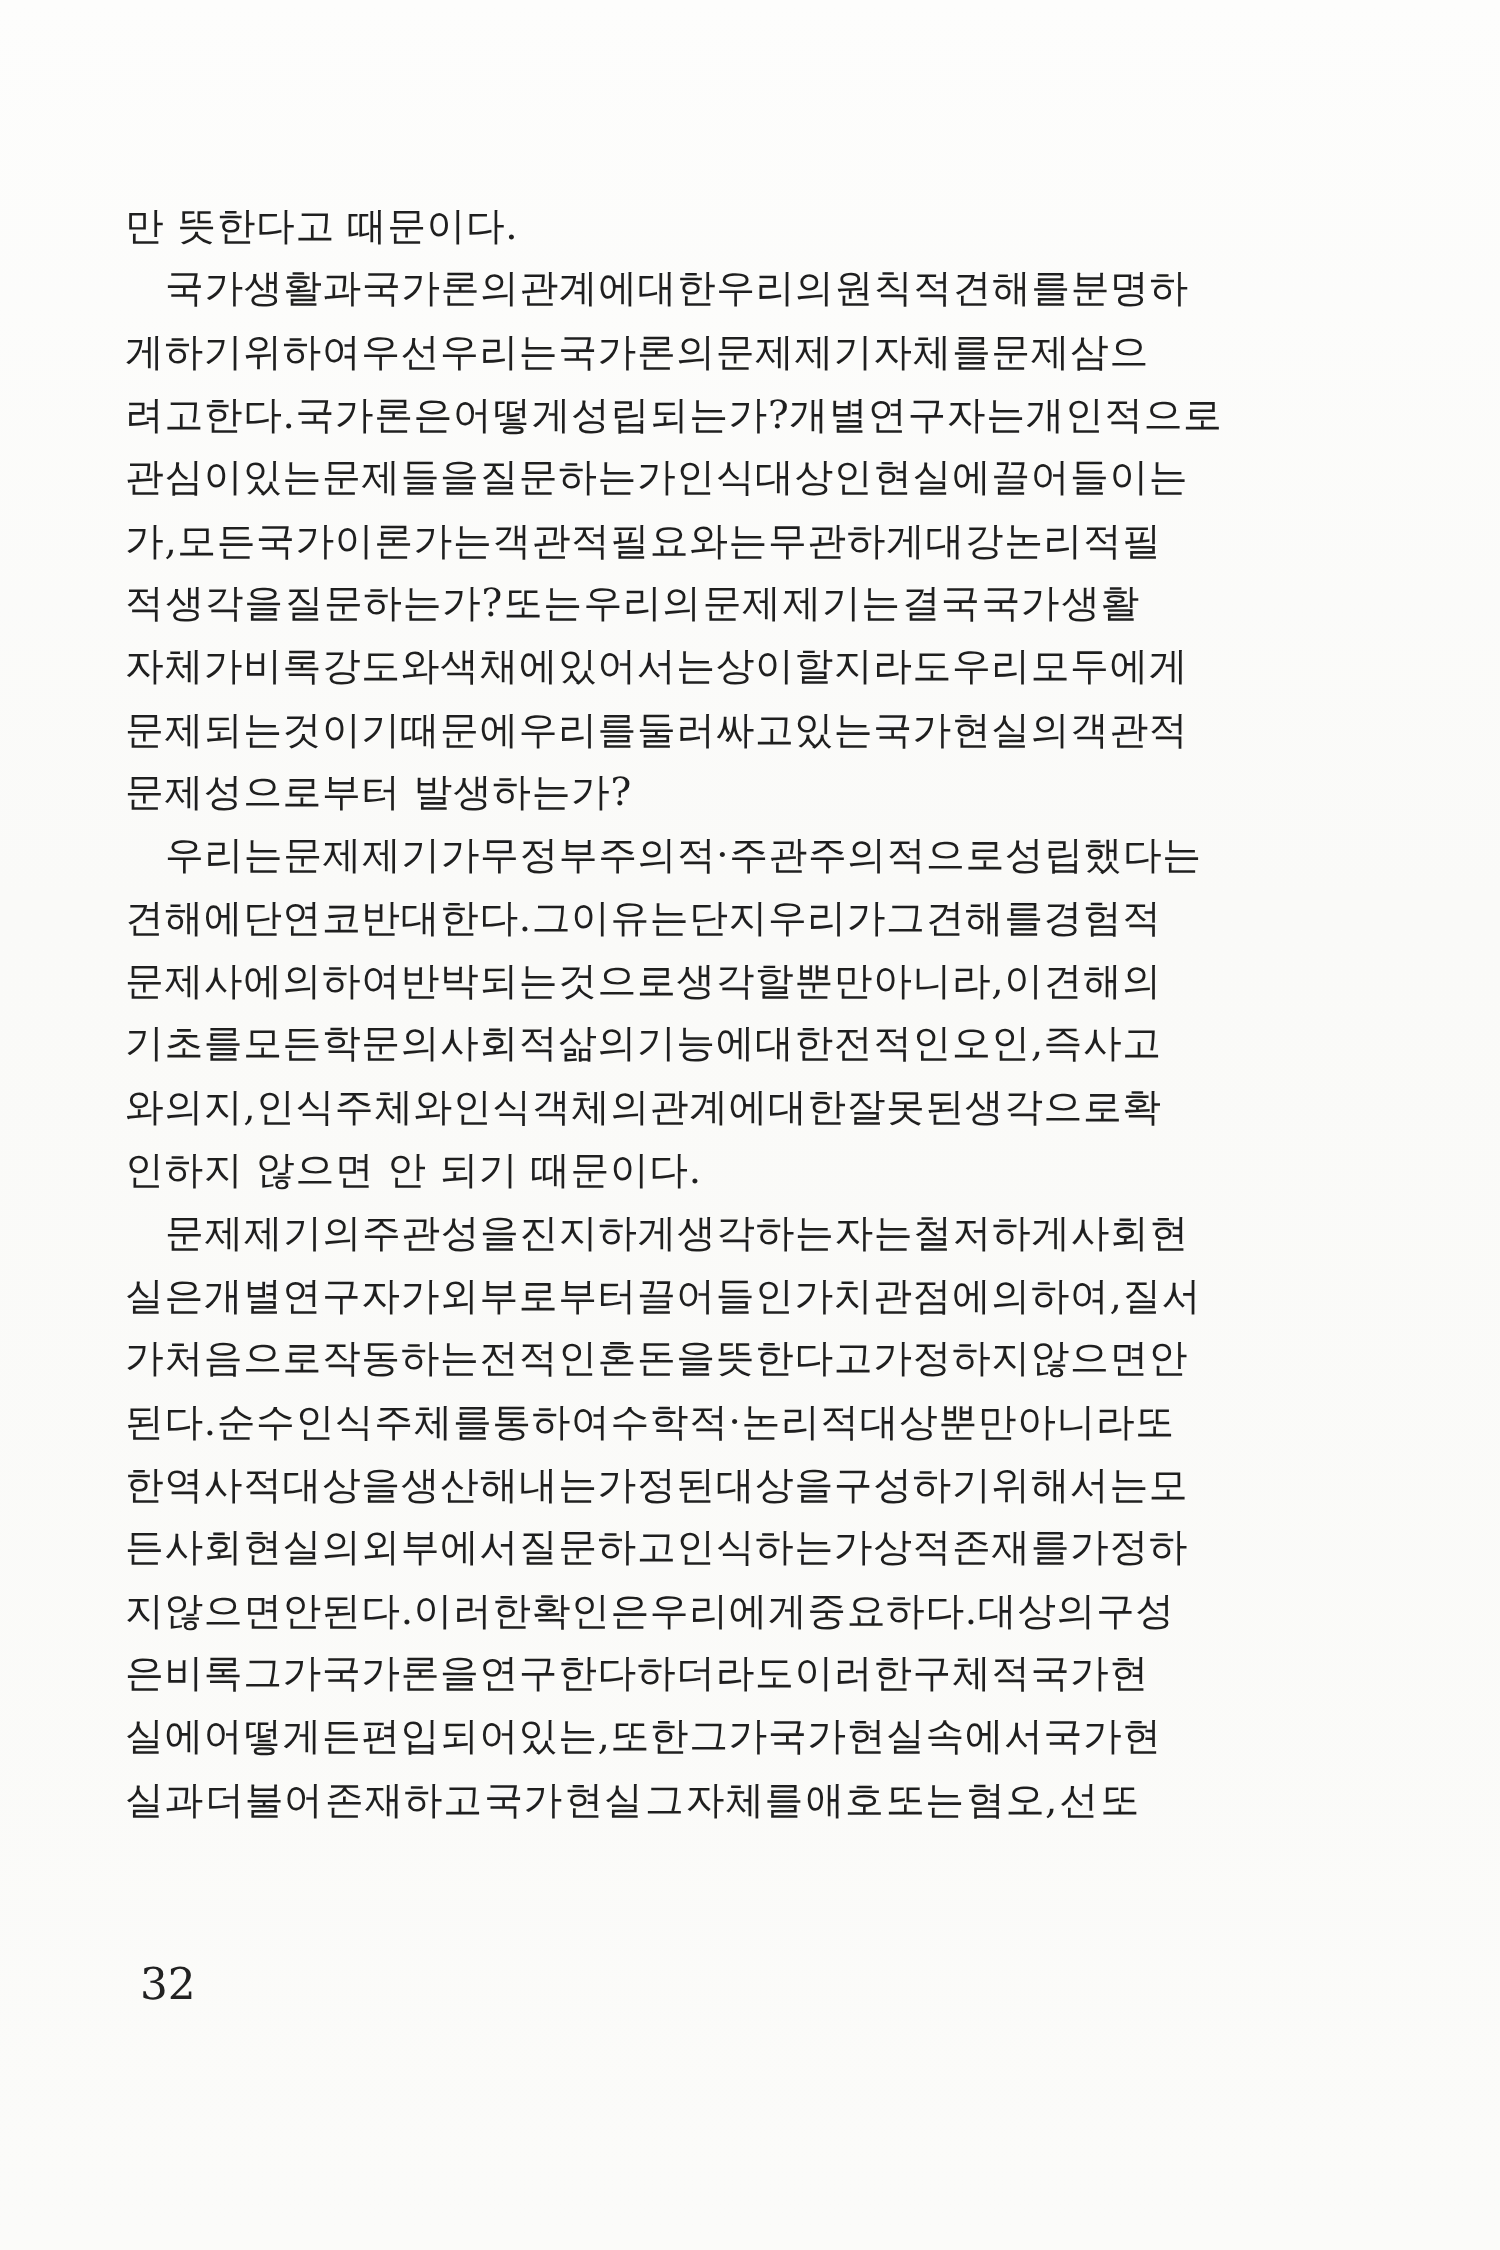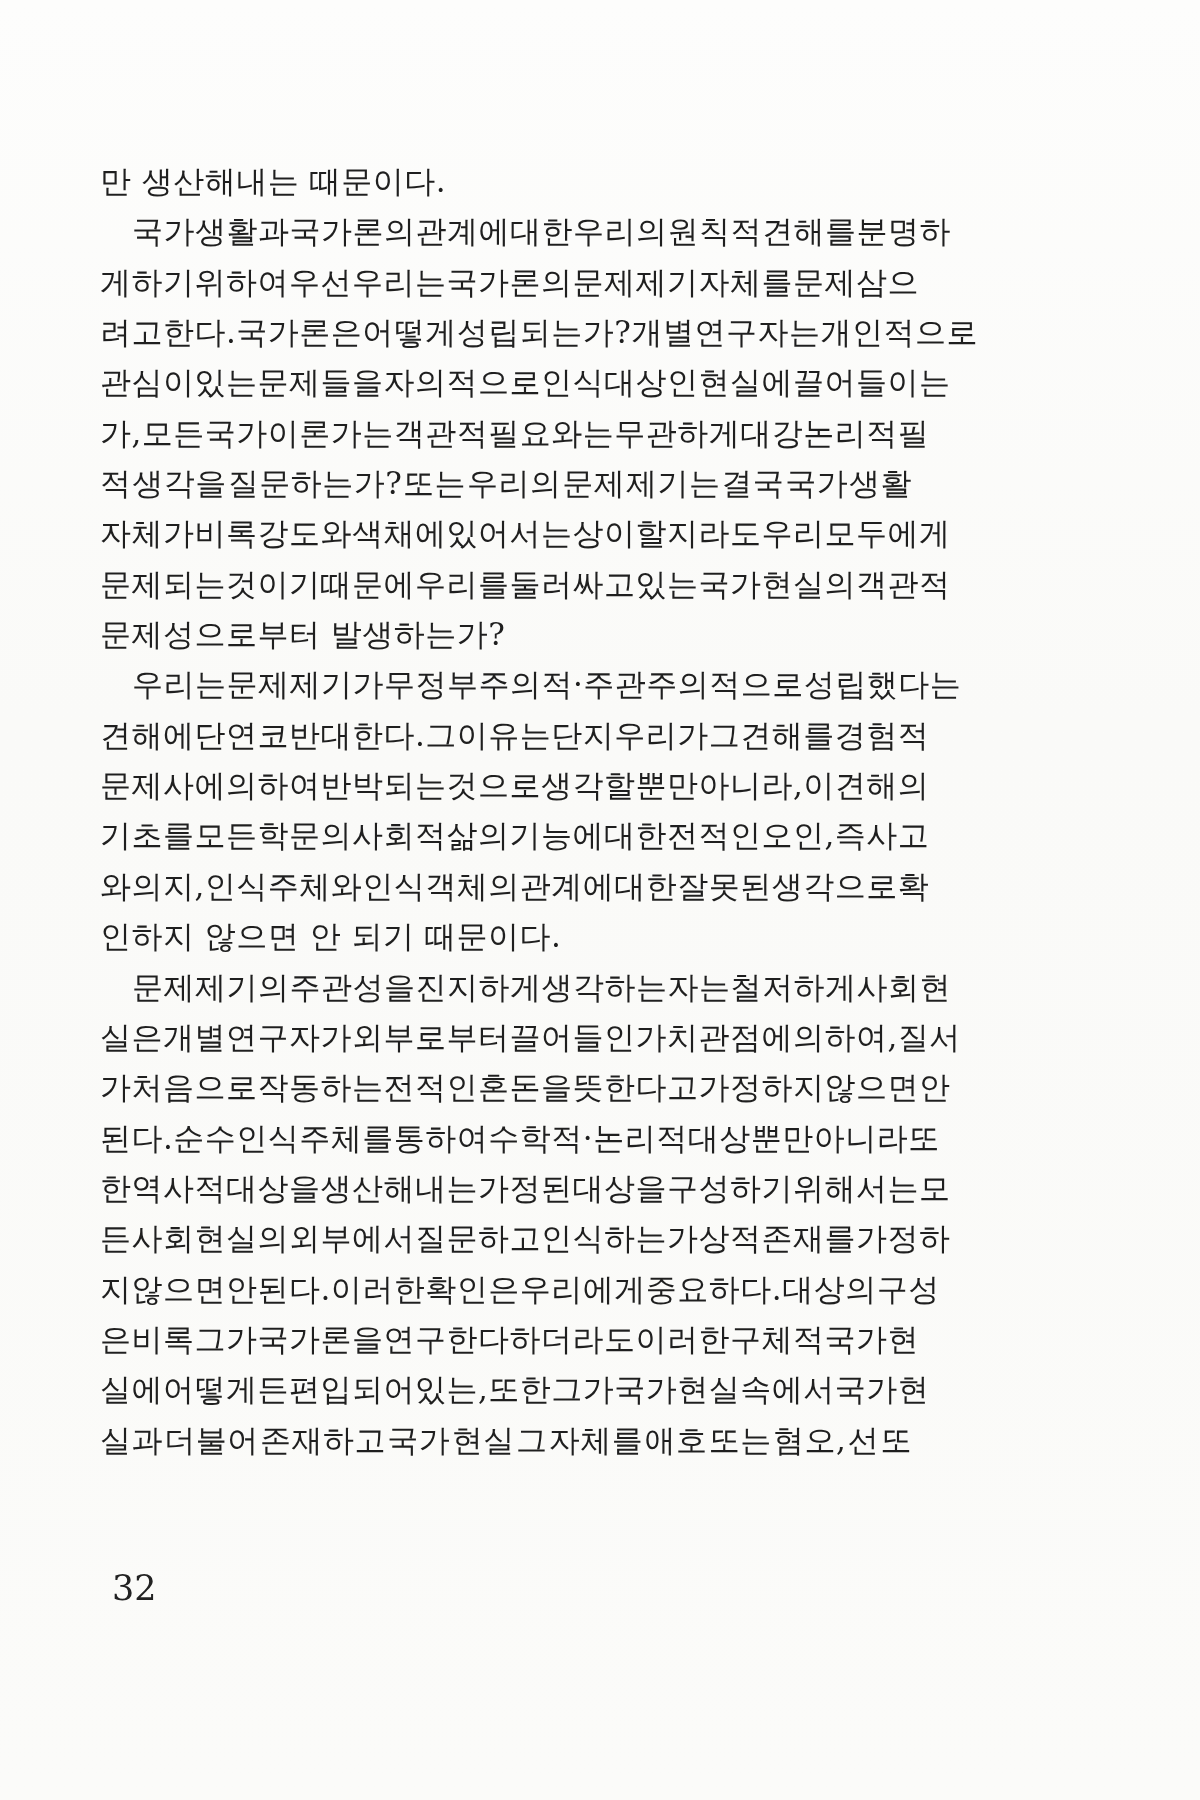--- a/index.html
+++ b/index.html
@@ -49,21 +49,21 @@
     line-height: 40px;
     font-family: "DejaVu Serif", "Liberation Serif", serif;
   }
 </style>
 </head>
 <body>
 
 <div id="page">
   <div id="text-block" style="color: rgb(31, 31, 31);">
       <div class="para">
-        <div class="line plain">만 생산해내는 때문이다.</div>
+        <div class="line plain">만 뜻한다고 때문이다.</div>
       </div>
       <div class="para">
         <div class="line justify indent">
           <span>국가</span>
           <span>생활과</span>
           <span>국가론의</span>
           <span>관계에</span>
           <span>대한</span>
           <span>우리의</span>
           <span>원칙적</span>
@@ -90,21 +90,21 @@
           <span>어떻게</span>
           <span>성립되는가?</span>
           <span>개별</span>
           <span>연구자는</span>
           <span>개인적으로</span>
         </div>
         <div class="line justify">
           <span>관심이</span>
           <span>있는</span>
           <span>문제들을</span>
-          <span>자의적으로</span>
+          <span>질문하는가</span>
           <span>인식</span>
           <span>대상인</span>
           <span>현실에</span>
           <span>끌어들이는</span>
         </div>
         <div class="line justify">
           <span>가,</span>
           <span>모든</span>
           <span>국가</span>
           <span>이론가는</span>

